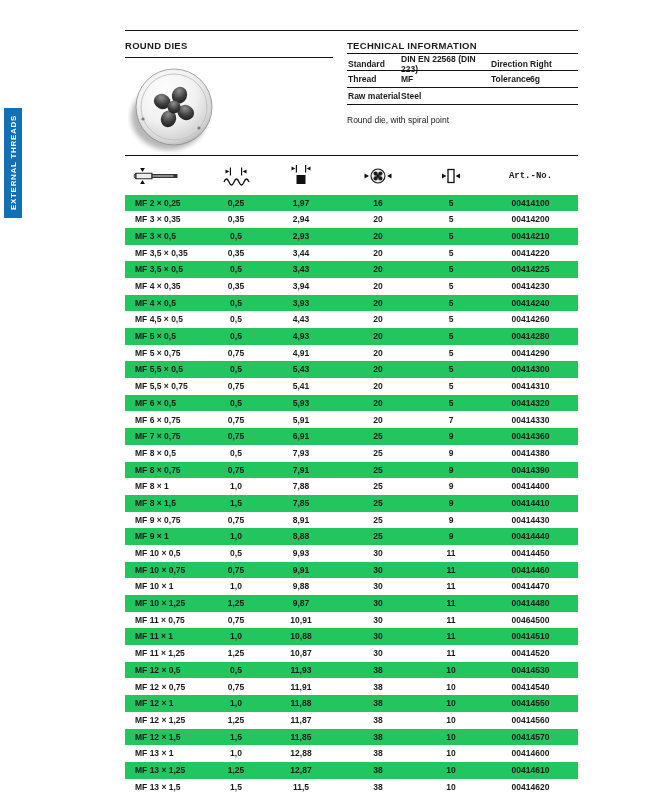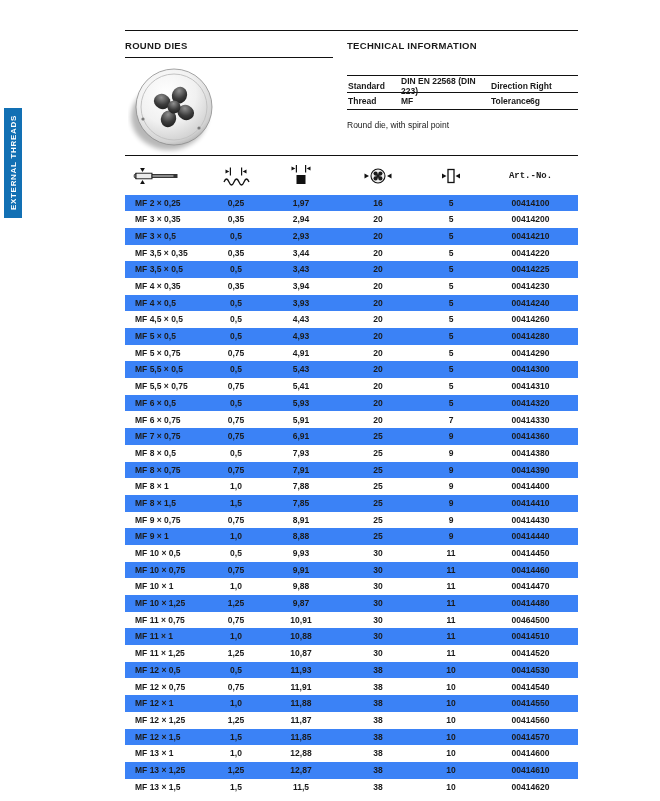--- a/index.html
+++ b/index.html
@@ -16,37 +16,37 @@
   .table-rule { position:absolute; left:125px; top:155px; width:453px; border-top:1.6px solid #111; }
 
   
   .left-head { position:absolute; left:125px; top:40px; width:208px;
                border-bottom:1.6px solid #111; padding-bottom:6px; }
   .sec-title { font-size:9.5px; font-weight:bold; letter-spacing:0.3px; }
   .die-photo { position:absolute; left:128px; top:64px; }
 
   
   .right-head { position:absolute; left:347px; top:40px; width:231px; }
-  .right-head .sec-title { display:block; padding-bottom:24px; border-bottom:1.4px solid #111; }
+  .right-head .sec-title { display:block; padding-bottom:2px; border-bottom:1.4px solid #111; }
   .ti-row { display:grid; grid-template-columns:53px 90px 39px 49px; align-items:center;
             height:16.9px; border-bottom:1.1px solid #111; font-size:8.5px; font-weight:bold;
             padding:0 1px; }
   .ti-note { margin-top:10px; font-size:8.5px; font-weight:normal; }
 
   
   .thead { position:absolute; left:125px; top:157px; width:453px; height:37px;
            display:grid; grid-template-columns:82px 58px 72px 82px 64px 95px;
            align-items:center; justify-items:center; }
   .thead .h0 { justify-self:start; padding-left:8px; }
   .artno-label { font-size:9px; font-weight:bold;font-family:Liberation Mono, monospace; }
 
   .tbody { position:absolute; left:125px; top:194.5px; width:453px; }
   .trow  { display:grid; grid-template-columns:82px 58px 72px 82px 64px 95px;
            height:16.7px; align-items:center; font-size:8.5px; font-weight:bold; }
-  .trow.odd { background:#3b82f6; }
+  .trow.odd { background:#22c55e; }
   .tcell { text-align:center; line-height:1; }
   .tcell.c0 { text-align:left; padding-left:10px; white-space:nowrap; }
 
   .icon svg { display:block; }
 </style>
 </head>
 <body>
 
 <div class="side-tab">
   <span>EXTERNAL THREADS</span>
@@ -99,20 +99,26 @@
     <span>DIN EN 22568 (DIN 223)</span>
     <span>Direction</span>
     <span>Right</span>
   </div>
   <div class="ti-row">
     <span>Thread</span>
     <span>MF</span>
     <span>Tolerance</span>
     <span>6g</span>
   </div>
+  <div class="ti-row">
+    <span>Raw material</span>
+    <span>Steel</span>
+    <span></span>
+    <span></span>
+  </div>
 
   <div class="ti-note">Round die, with spiral point</div>
 </div>
 
 <div class="table-rule"></div>
 
 <div class="thead">
   <div class="icon h0">
     <svg width="46" height="20" viewBox="0 0 46 20">
       <path d="M9.5 6 l-2.4 -4 h4.8 z" fill="#111"></path>

